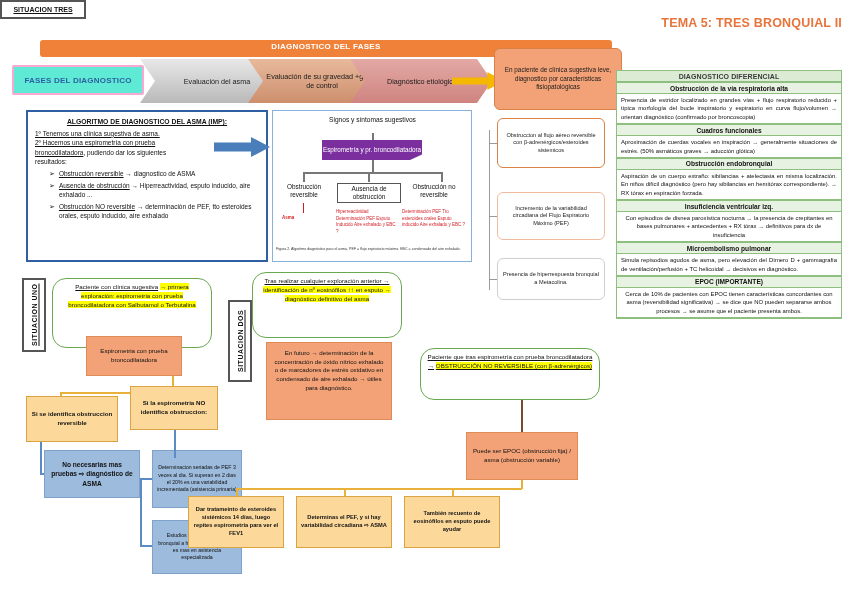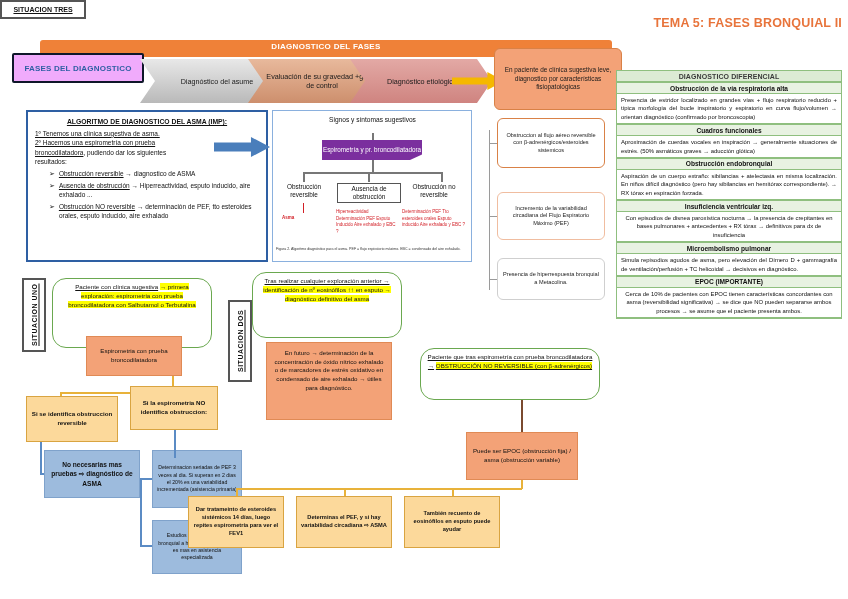--- a/index.html
+++ b/index.html
@@ -24,22 +24,22 @@
     background:#ef8138;border-radius:3px;
   }
   #banner-label{
     left:40px;top:42px;width:572px;
     font-size:8px;font-weight:bold;color:#ffffff;text-align:center;
     letter-spacing:.3px;
   }
 
   
   #phases-label{
-    left:12px;top:53px;width:128px;height:26px;
-    border:2px solid #0f172a;background:#f0abfc;border-radius:2px;
+    left:12px;top:65px;width:128px;height:26px;
+    border:2px solid #f9a8d4;background:#5eead4;border-radius:2px;
     display:flex;align-items:center;justify-content:center;
     font-size:8px;font-weight:bold;color:#2e5fa3;letter-spacing:.2px;
   }
   .chev{
     height:44px;display:flex;align-items:center;justify-content:center;
     font-size:7.2px;color:#1a1a1a;line-height:1.25;text-align:center;
     padding:0 16px 0 18px;
     clip-path:polygon(0 0, calc(100% - 15px) 0, 100% 50%, calc(100% - 15px) 100%, 0 100%, 15px 50%);
   }
   #chev-1{left:140px;top:59px;width:118px;background:linear-gradient(180deg,#e8e8e8,#b9b9b9);}
@@ -200,27 +200,27 @@
   .dd-body{
     font-size:5.9px;color:#111;line-height:1.42;padding:2px 4px;
     border-bottom:1px solid #8fbf7f;background:#fff;
   }
   .dd-just{text-align:justify;}
   .dd-ctr{text-align:center;}
 </style>
 </head>
 <body>
 
-<div class="abs" id="doc-title">TEMA 5: FASES BRONQUIAL II</div>
+<div class="abs" id="doc-title">TEMA 5: TRES BRONQUIAL II</div>
 
 <div class="abs" id="banner"></div>
 <div class="abs" id="banner-label">DIAGNOSTICO DEL FASES</div>
 
 <div class="abs" id="phases-label">FASES DEL DIAGNOSTICO</div>
-<div class="abs chev" id="chev-1">Diagnóstico del asume</div>
+<div class="abs chev" id="chev-1">Evaluación del asma</div>
 <div class="abs chev" id="chev-2">Evaluación de su gravedad +grado de control</div>
 <div class="abs chev" id="chev-3">Diagnóstico etiológico</div>
 <div class="abs" id="arrow-yellow"></div>
 <div class="abs" id="box-top-orange">En paciente de clínica sugestiva leve, diagnostico por características fisiopatológicas</div>
 
 <div class="abs" id="algo-box">
   <div id="algo-title">ALGORITMO DE DIAGNOSTICO DEL ASMA (IMP):</div>
   <div class="algo-line">1º Tenemos una clínica sugestiva de asma.</div>
   <div><span class="algo-line">2º Hacemos una espirometría con prueba</span></div>
   <div><span class="u">broncodilatadora</span><span>, pudiendo dar los siguientes</span></div>

